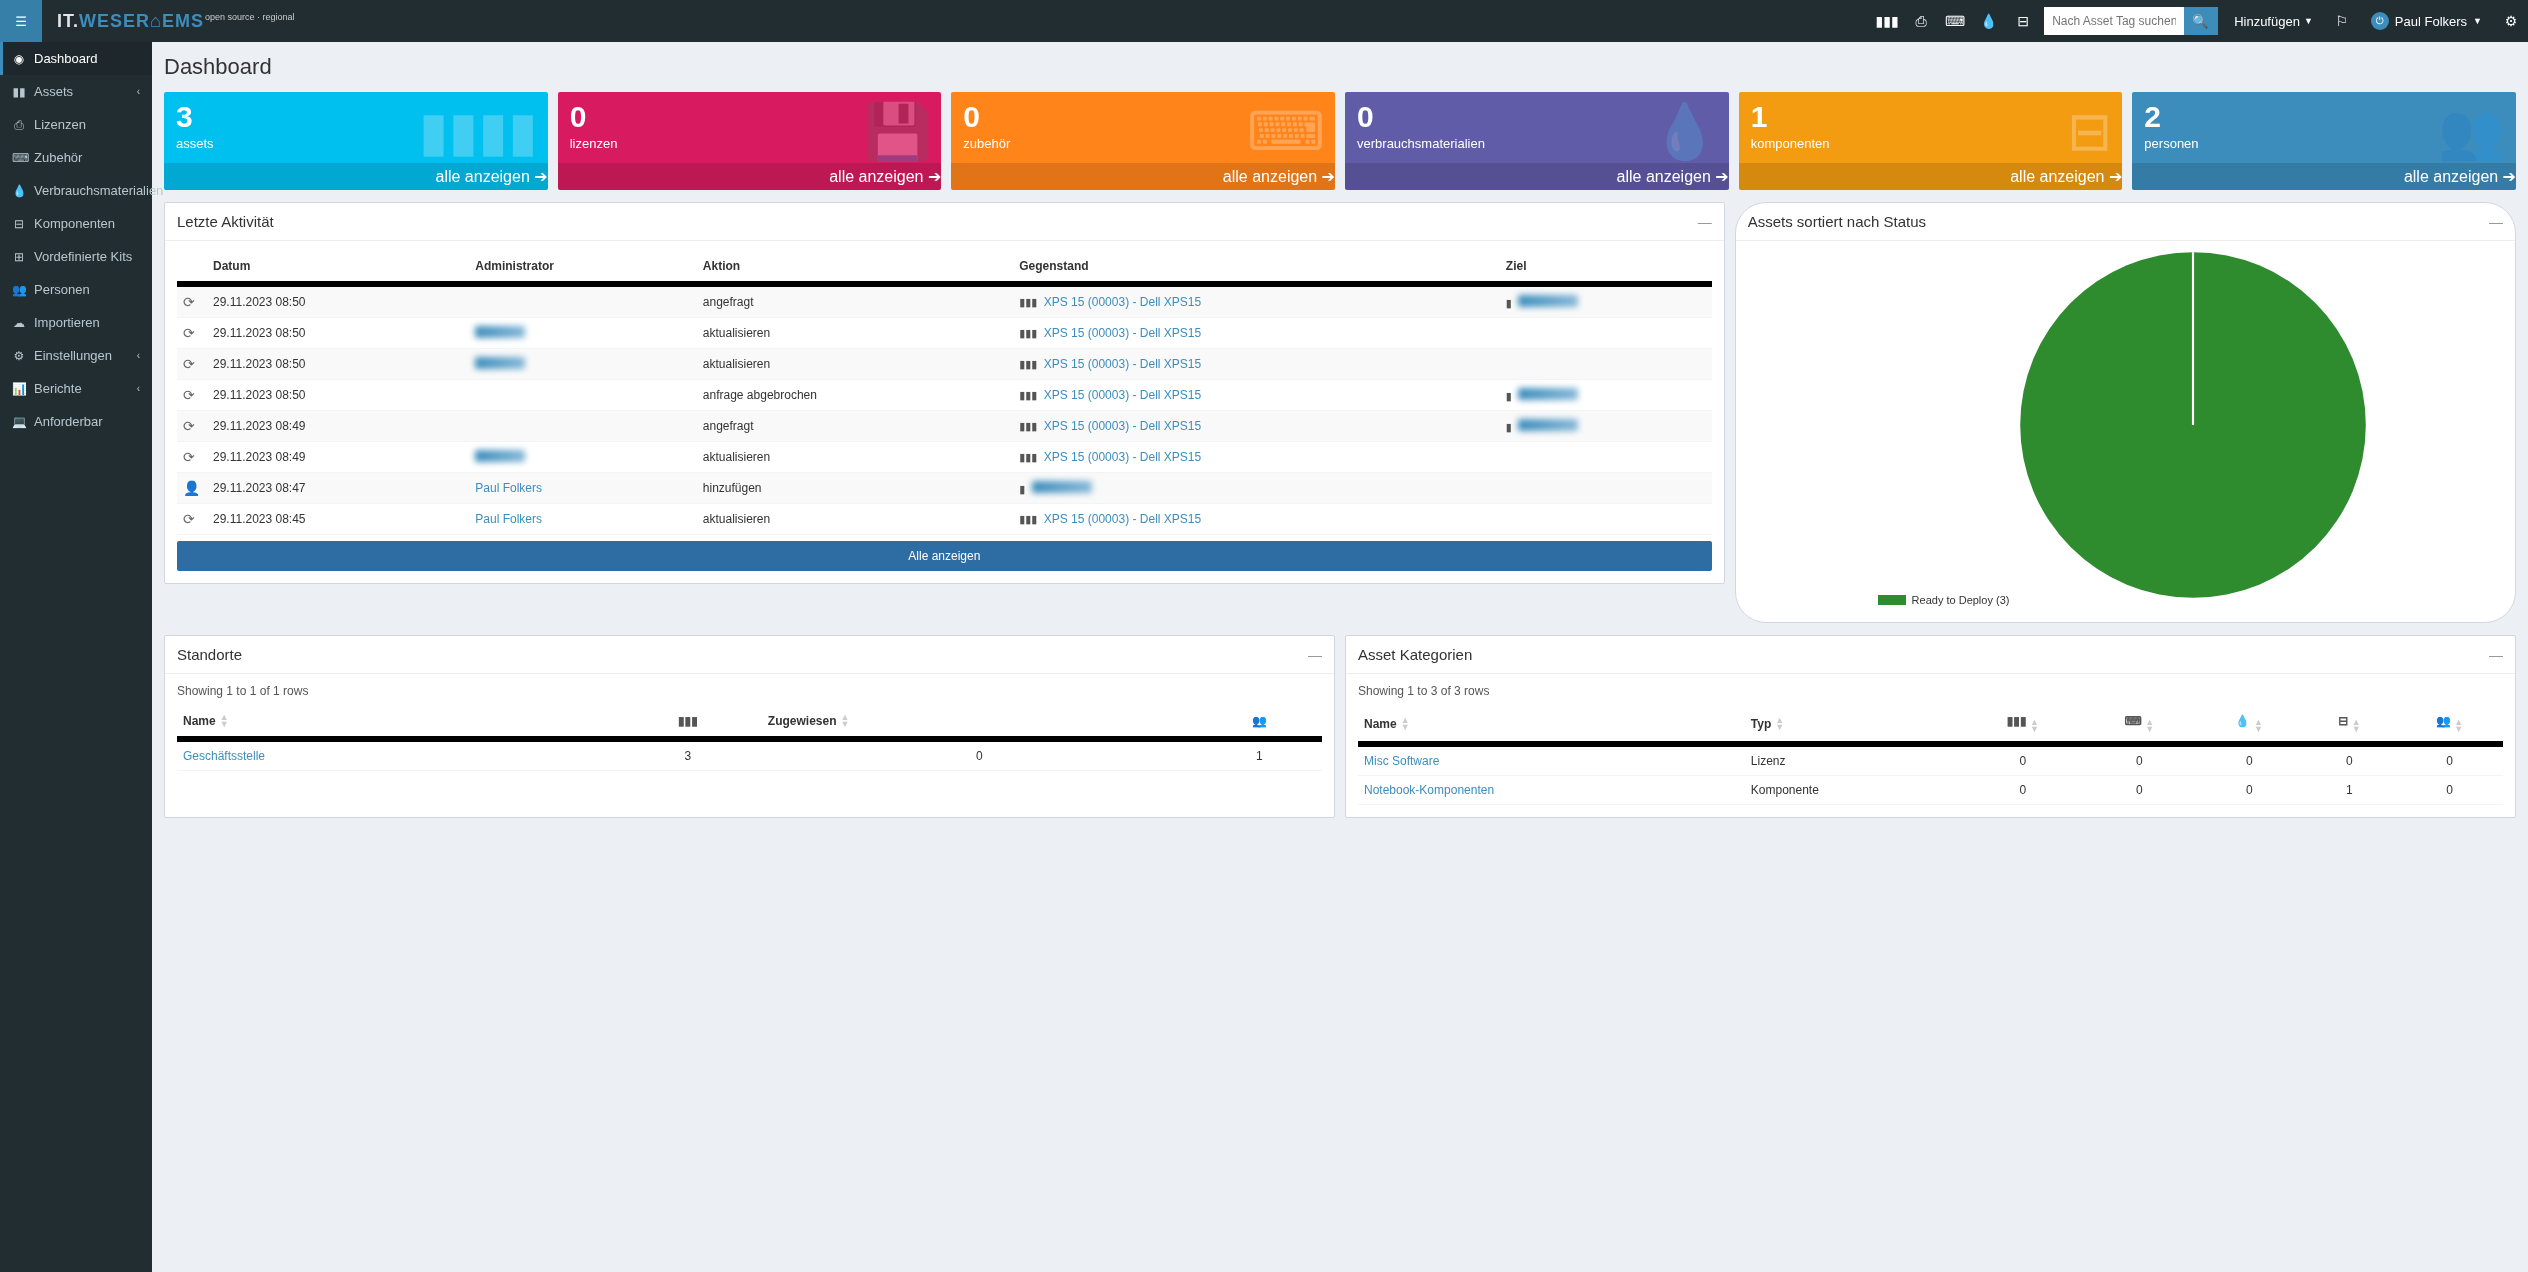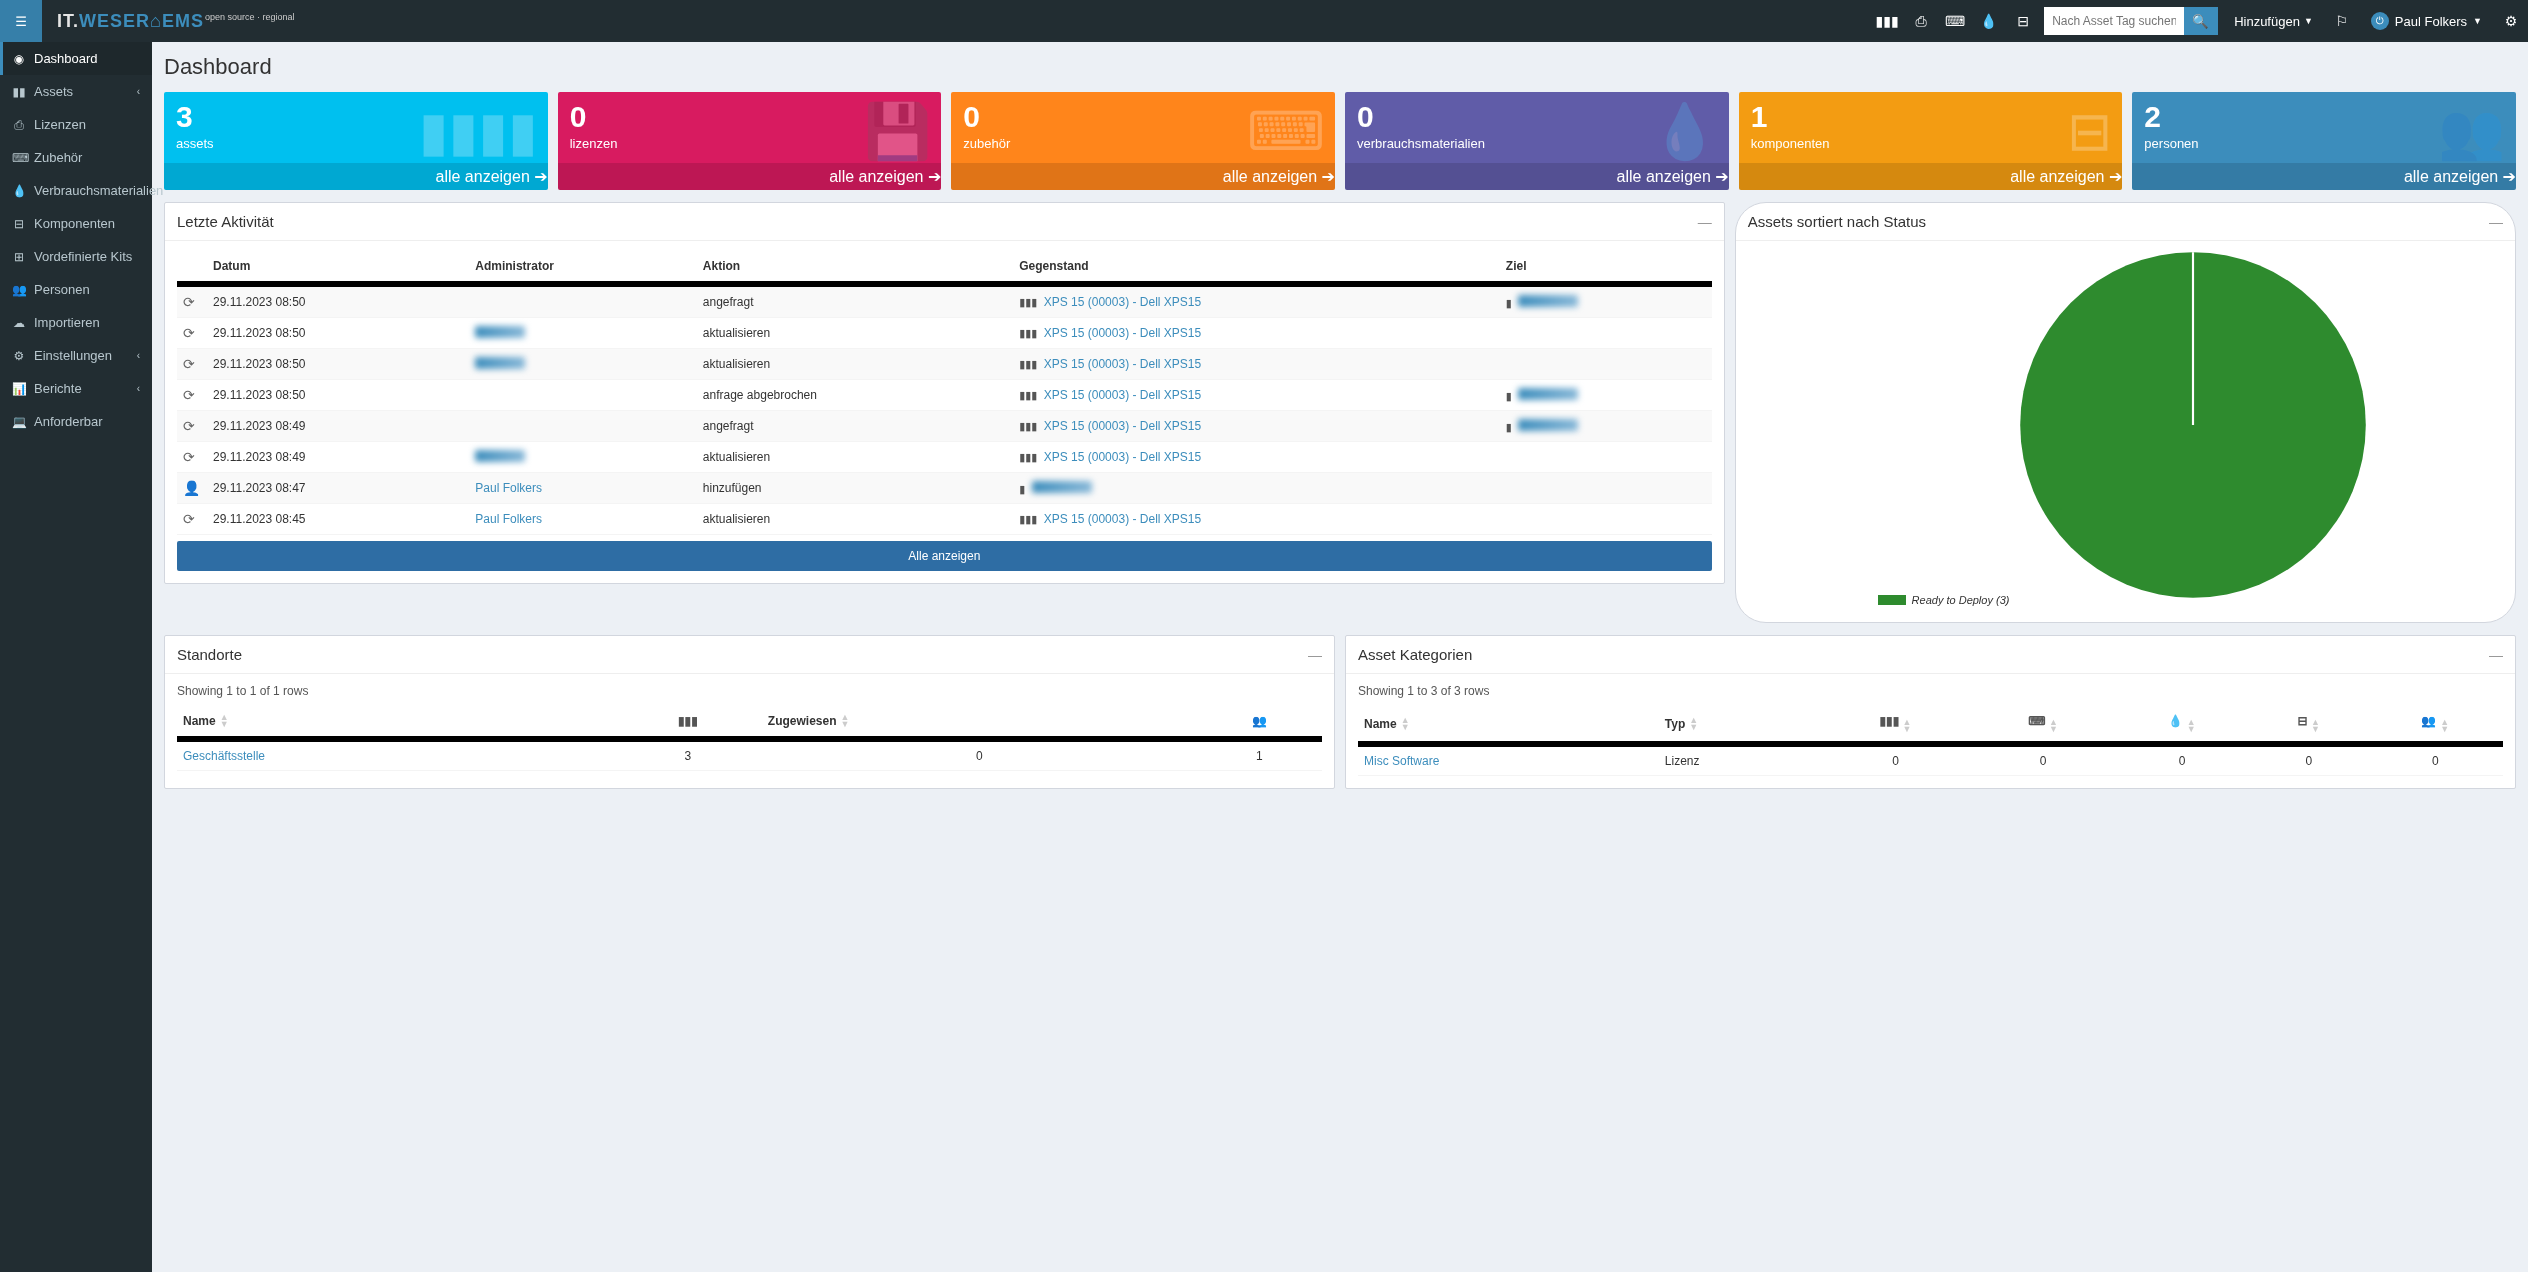--- a/index.html
+++ b/index.html
@@ -65,21 +65,21 @@
 .link { color: #3c8dbc; cursor: pointer; }
 .asset-ico { color: #555; font-size: 11px; margin-right: 3px; }
 .blur { filter: blur(3px); background: linear-gradient(90deg,#3c8dbc,#88b8d8); color: transparent; user-select: none; display: inline-block; height: 12px; border-radius: 2px; }
 .blur.w60 { width: 60px; }
 .blur.w50 { width: 50px; }
 .refresh-ico { font-size: 14px; color: #666; }
 .user-ico { font-size: 14px; color: #666; }
 .view-all-btn { display: block; width: 100%; background: #2e6da4; color: #fff; text-align: center; padding: 8px 0; border: none; cursor: pointer; margin-top: 6px; font-size: 12px; border-radius: 2px; }
 
 
-.pie-wrap { text-align: center; padding: 4px 0 8px; font-style: italic; }
+.pie-wrap { text-align: center; padding: 4px 0 8px; }
 .legend { font-size: 11px; margin-bottom: 8px; display: inline-flex; align-items: center; gap: 6px; }
 .legend .sw { width: 28px; height: 10px; background: #2e8b2e; display: inline-block; }
 svg.pie { width: 360px; height: 360px; }
 
 
 .row3 { display: flex; gap: 10px; }
 .locations { flex: 1; }
 .categories { flex: 1; }
 .showing { font-size: 12px; color: #555; margin-bottom: 8px; }
 .sortcol { display: inline-flex; align-items: center; gap: 4px; }
@@ -400,20 +400,29 @@
             <tbody id="categories-body">
                 <tr>
                   <td><span class="link">Misc Software</span></td>
                   <td>Lizenz</td>
                   <td style="text-align:center">0</td>
                   <td style="text-align:center">0</td>
                   <td style="text-align:center">0</td>
                   <td style="text-align:center">0</td>
                   <td style="text-align:center">0</td>
                 </tr>
+                <tr>
+                  <td><span class="link">Notebook-Komponenten</span></td>
+                  <td>Komponente</td>
+                  <td style="text-align:center">0</td>
+                  <td style="text-align:center">0</td>
+                  <td style="text-align:center">0</td>
+                  <td style="text-align:center">1</td>
+                  <td style="text-align:center">0</td>
+                </tr>
               </tbody>
           </table>
         </div>
       </div>
     </div>
 
   </div>
 </div>
 
 </body></html>

